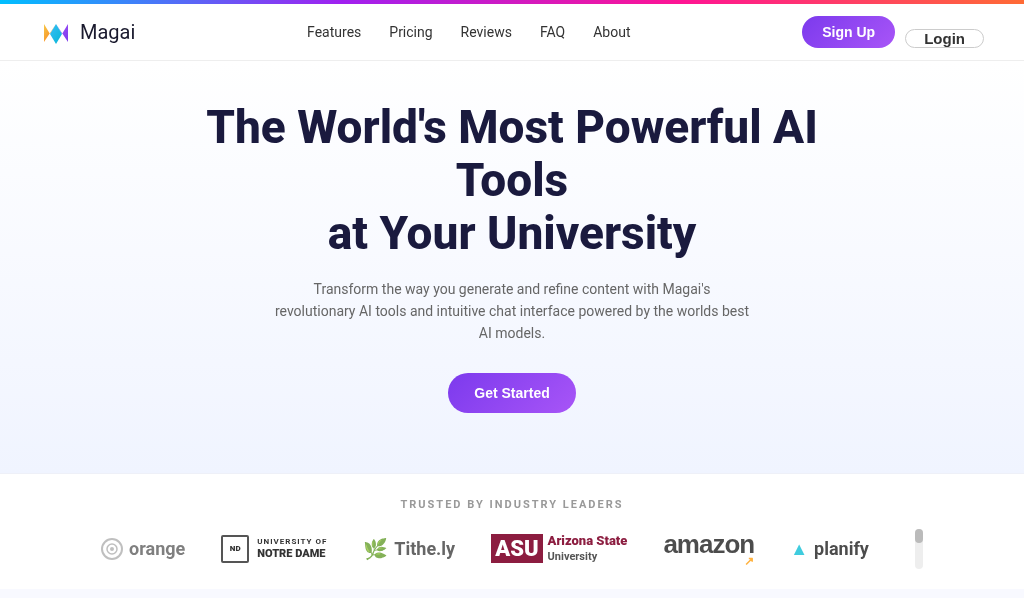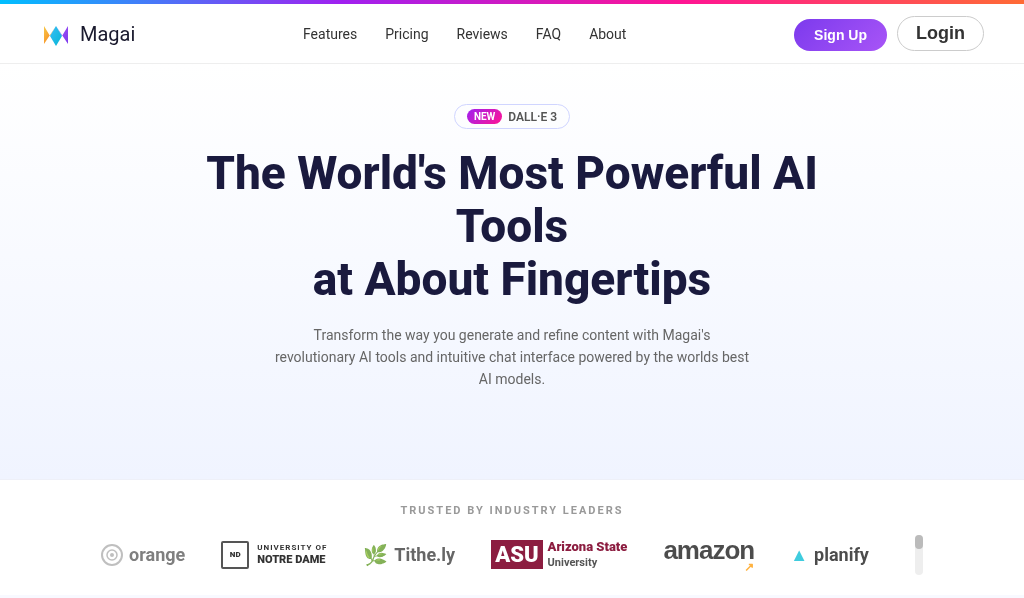--- a/index.html
+++ b/index.html
@@ -73,23 +73,23 @@
       border-radius: 20px;
       font-size: 14px;
       font-weight: 600;
       cursor: pointer;
     }
 
     .btn-login {
       background: transparent;
       color: #333;
       border: 1.5px solid #ccc;
-      padding: 6px 18px;
+      padding: 0 18px;
       border-radius: 20px;
-      font-size: 18px;
+      font-size: 15px;
       font-weight: 600;
       cursor: pointer;
     }
 
     
     .hero {
       text-align: center;
       padding: 40px 20px 20px;
       background: linear-gradient(180deg, #fff 0%, #f0f4ff 100%);
     }
@@ -335,33 +335,30 @@
     <a class="nav-link">About</a>
   </div>
 
   <div class="nav-buttons">
     <button class="btn-signup">Sign Up</button>
     <button class="btn-login">Login</button>
   </div>
 </nav>
 
 <section class="hero">
-  <div class="badge">
-    <span class="badge-new">NEW</span>
-    <span class="badge-text">DALL·E 3</span>
-  </div>
 
   <h1 class="hero-title">
     <span>The World's Most Powerful AI Tools</span><br>
-    <span>at About Fingertips</span>
+    <span>at Your University</span>
   </h1>
 
   <p class="hero-subtitle">Transform the way you generate and refine content with Magai's revolutionary AI tools and intuitive chat interface powered by the worlds best AI models.</p>
 
   <div class="hero-buttons">
+    <button class="btn-get-started">Get Started</button>
   </div>
 </section>
 
 <div class="trusted">
   <div class="trusted-label">TRUSTED BY INDUSTRY LEADERS</div>
   <div class="logos-row">
 
     <div class="company-logo orange">
       <div class="orange-circle">
         <svg width="14" height="14" viewBox="0 0 14 14">

